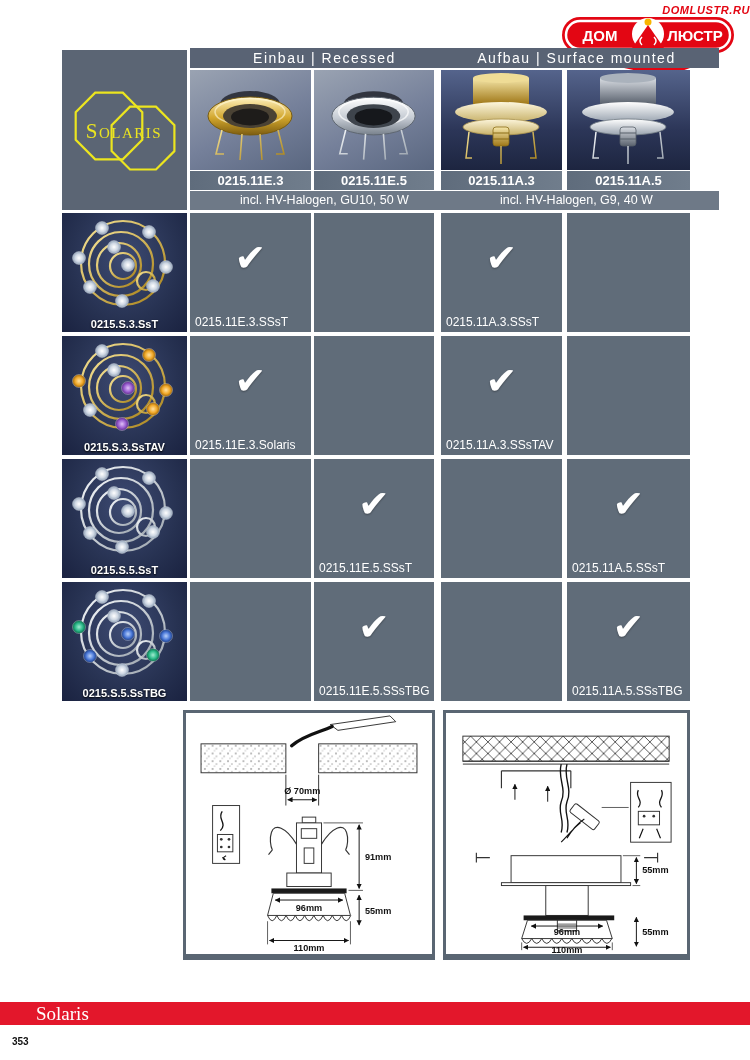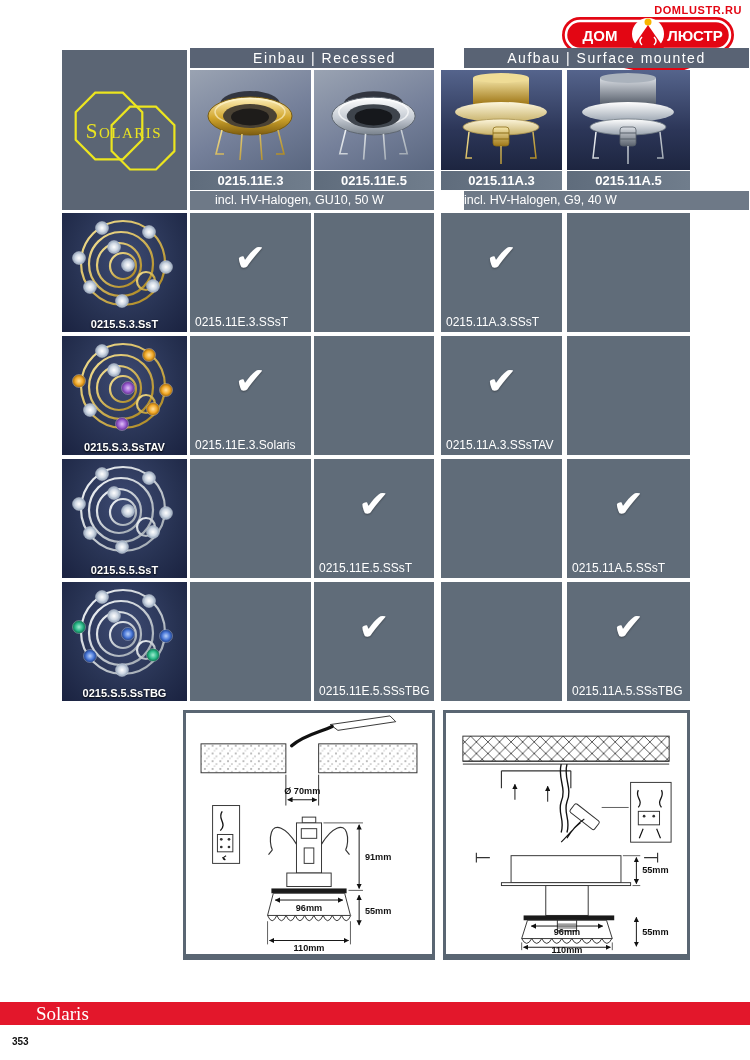--- a/index.html
+++ b/index.html
@@ -1,39 +1,39 @@
 <!DOCTYPE html>
 <html><head>
 <meta charset="utf-8">
 <style>
   html,body{margin:0;padding:0;background:#fff;}
   body{font-family:"Liberation Sans",sans-serif;}
   #page{position:relative;width:750px;height:1060px;background:#fff;overflow:hidden;}
 
   
-  .siteurl{position:absolute;top:4px;right:8px;color:#e30613;font-weight:bold;font-size:11px;letter-spacing:.6px;}
+  .siteurl{position:absolute;top:4px;right:0;color:#e30613;font-weight:bold;font-size:11px;letter-spacing:.6px;font-style:italic;}
   .badge{position:absolute;top:15px;right:2px;width:188px;height:64px;}
 
   
   .abs{position:absolute;box-sizing:border-box;}
   .col1{left:190px;width:121px;} .col2{left:314px;width:120px;}
   .col3{left:441px;width:121px;} .col4{left:567px;width:123px;}
-  .grp1{left:190px;width:244px;padding-left:25px;} .grp2{left:464px;width:285px;}
+  .grp1{left:190px;width:244px;padding-left:25px;} .grp2{left:434px;width:285px;}
   .leftcol{left:62px;width:125px;}
 
   .titlebar{top:48px;height:20px;background:#59ature6374;background:#596374;color:#fff;
     font-size:14px;letter-spacing:1.5px;text-align:center;line-height:20px;}
   .logocell{top:50px;height:160px;background:#5b6574;}
   .photo{top:70px;height:100px;overflow:hidden;}
   .ph-recessed{background:linear-gradient(155deg,#9aa3b2 0%,#75809a 55%,#5a6780 100%);}
   .ph-surface{background:linear-gradient(180deg,#55648c 0%,#2c3658 60%,#1d2540 100%);}
   .codebar{top:171px;height:19px;background:linear-gradient(90deg,#5f6c7c,#707d8c);
     color:#fff;font-weight:bold;font-size:13px;text-align:center;line-height:19px;}
   .subbar{top:191px;height:19px;background:#6e7987;color:#fff;font-size:12.5px;
-    line-height:19px;}
+    text-align:center;line-height:19px;}
 
   .r1{top:213px;height:119px;} .r2{top:336px;height:119px;}
   .r3{top:459px;height:119px;} .r4{top:582px;height:119px;}
 
   .cell{background:#606c79;}
   .mark{display:block;text-align:center;margin-top:26px;font-size:38px;line-height:38px;color:#fff;
     text-shadow:0 1px 2px rgba(0,0,0,.35);}
   .cellcode{position:absolute;left:5px;bottom:3px;color:#fff;font-weight:normal;font-size:12px;white-space:nowrap;}
 
   .prodcell{background:radial-gradient(ellipse at 50% 38%,#3d4a72 0%,#273252 60%,#1a2240 100%);overflow:hidden;}

